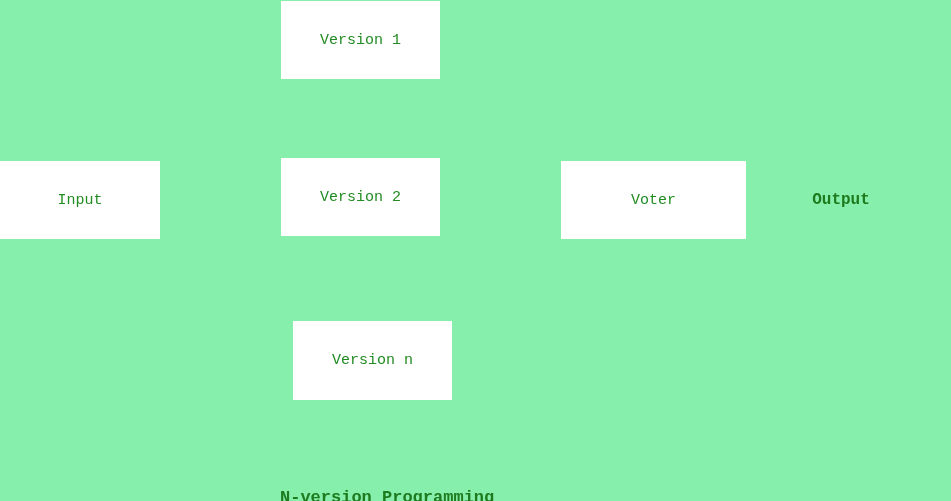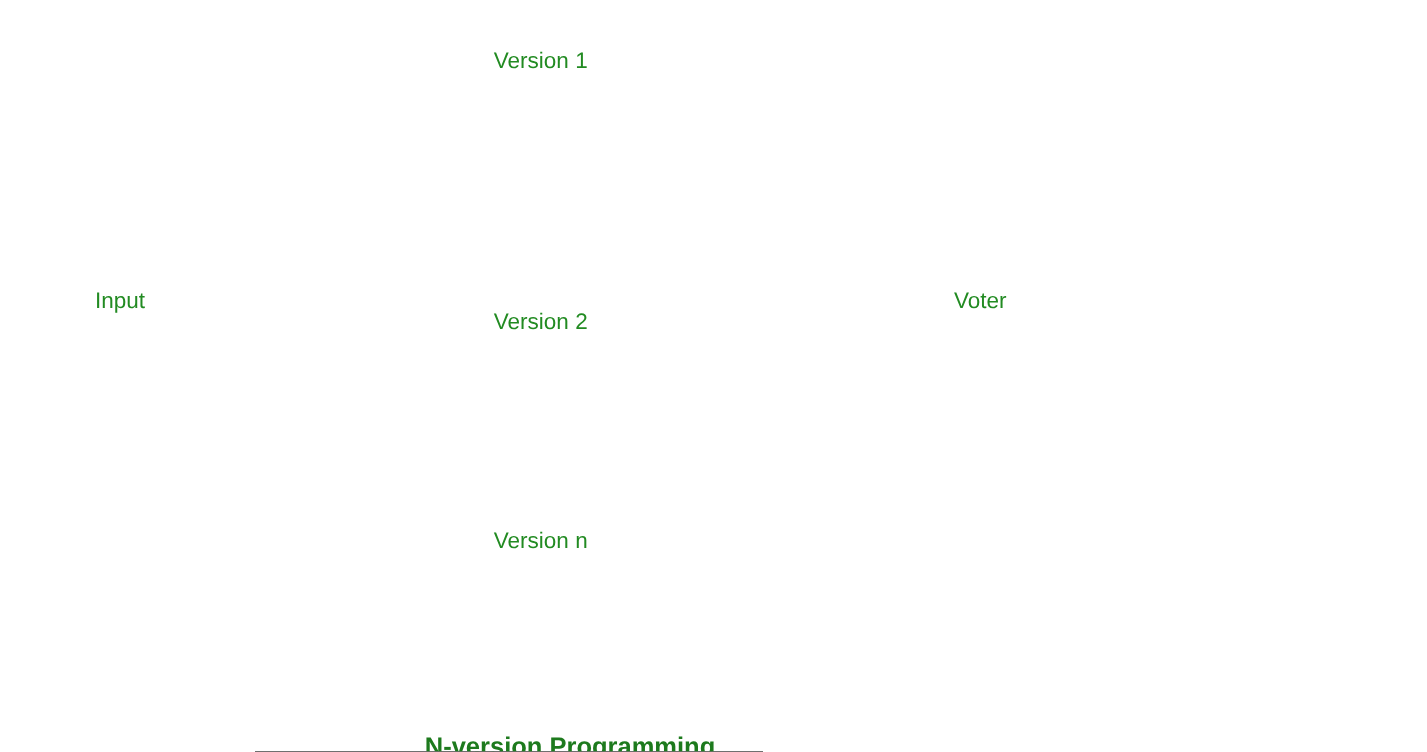--- a/index.html
+++ b/index.html
@@ -4,40 +4,40 @@
 <style>
   html, body {
     margin: 0;
     padding: 0;
     background: #000000;
   }
   .canvas {
     position: relative;
     width: 951px;
     height: 501px;
-    background: #ffffff;
+    background: #86efac;
     overflow: hidden;
-    font-family: Liberation Sans, sans-serif;
+    font-family: Liberation Mono, monospace;
   }
   .node {
     position: absolute;
     background: #ffffff;
     color: #228B22;
     display: flex;
     align-items: center;
     justify-content: center;
     font-size: 15px;
     line-height: 1;
     white-space: nowrap;
   }
   .node-version-1 { left: 281px; top: 1px;   width: 159px; height: 78px; }
   .node-input     { left: 0px;   top: 161px; width: 160px; height: 78px; }
-  .node-version-2 { left: 281px; top: 175px; width: 159px; height: 78px; }
+  .node-version-2 { left: 281px; top: 158px; width: 159px; height: 78px; }
   .node-voter     { left: 561px; top: 161px; width: 185px; height: 78px; }
-  .node-version-n { left: 281px; top: 321px; width: 159px; height: 79px; }
+  .node-version-n { left: 293px; top: 321px; width: 159px; height: 79px; }
   .output-label {
     position: absolute;
     left: 761px;
     top: 161px;
     width: 160px;
     height: 78px;
     display: flex;
     align-items: center;
     justify-content: center;
     color: #1d7a1d;
@@ -76,16 +76,19 @@
   </div>
 
   <div class="node node-voter">
     <span>Voter</span>
   </div>
 
   <div class="node node-version-n">
     <span>Version n</span>
   </div>
 
+  <div class="output-label">
+    <span>Output</span>
+  </div>
 
   <div class="diagram-caption">N-version Programming</div>
 
 </div>
 
 </body></html>

